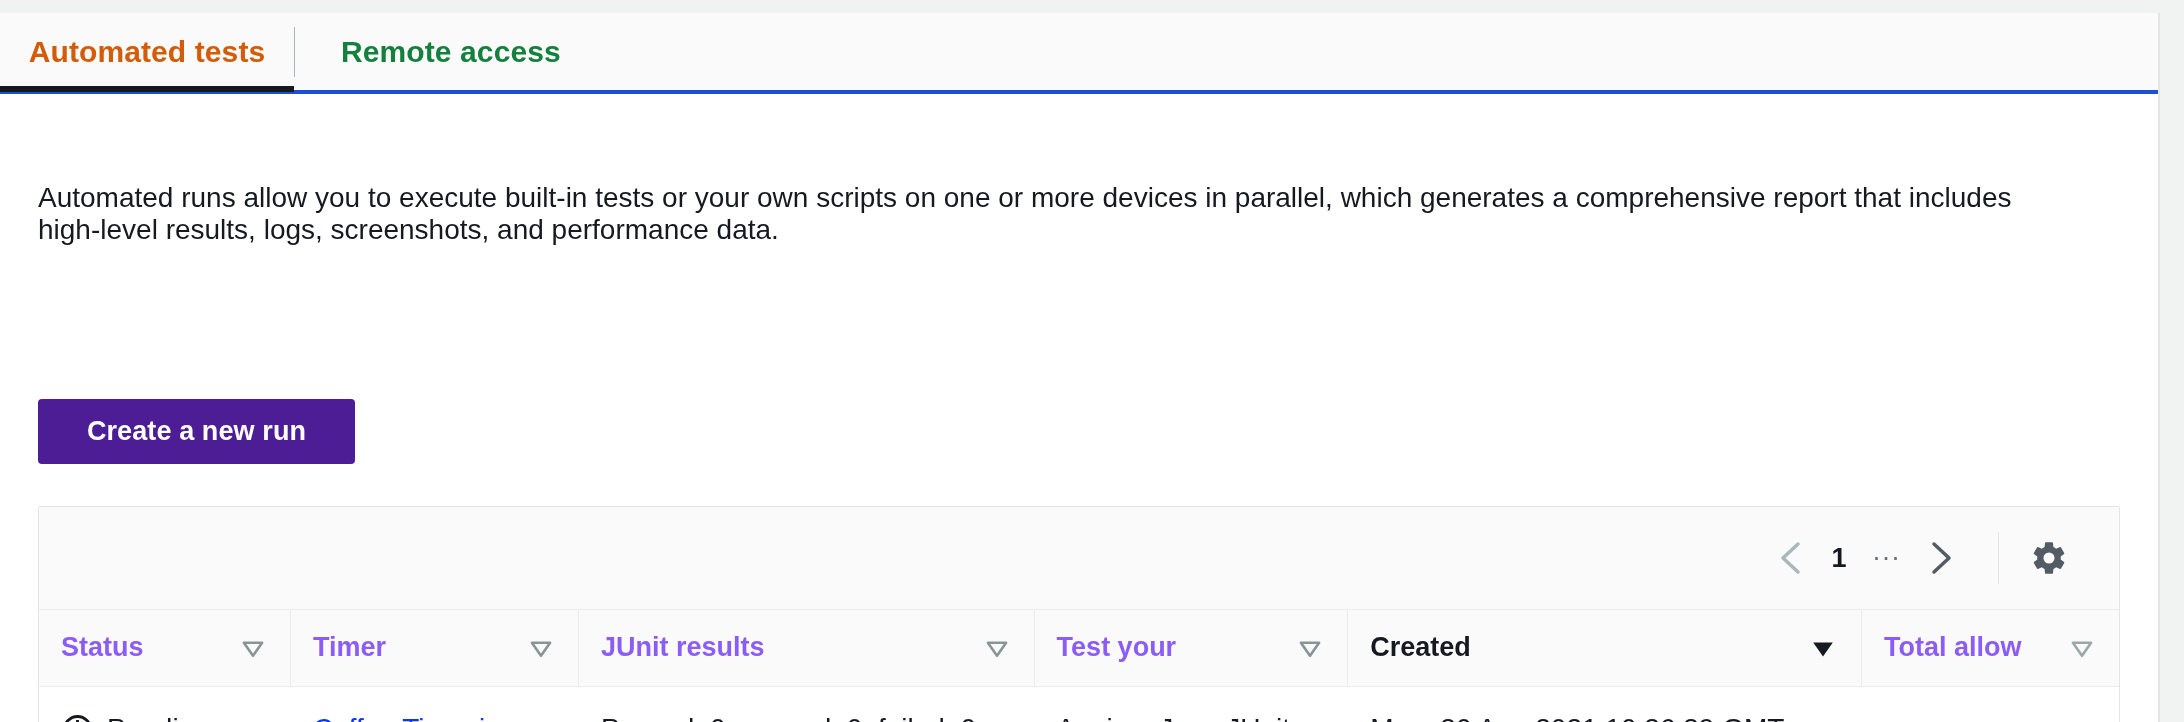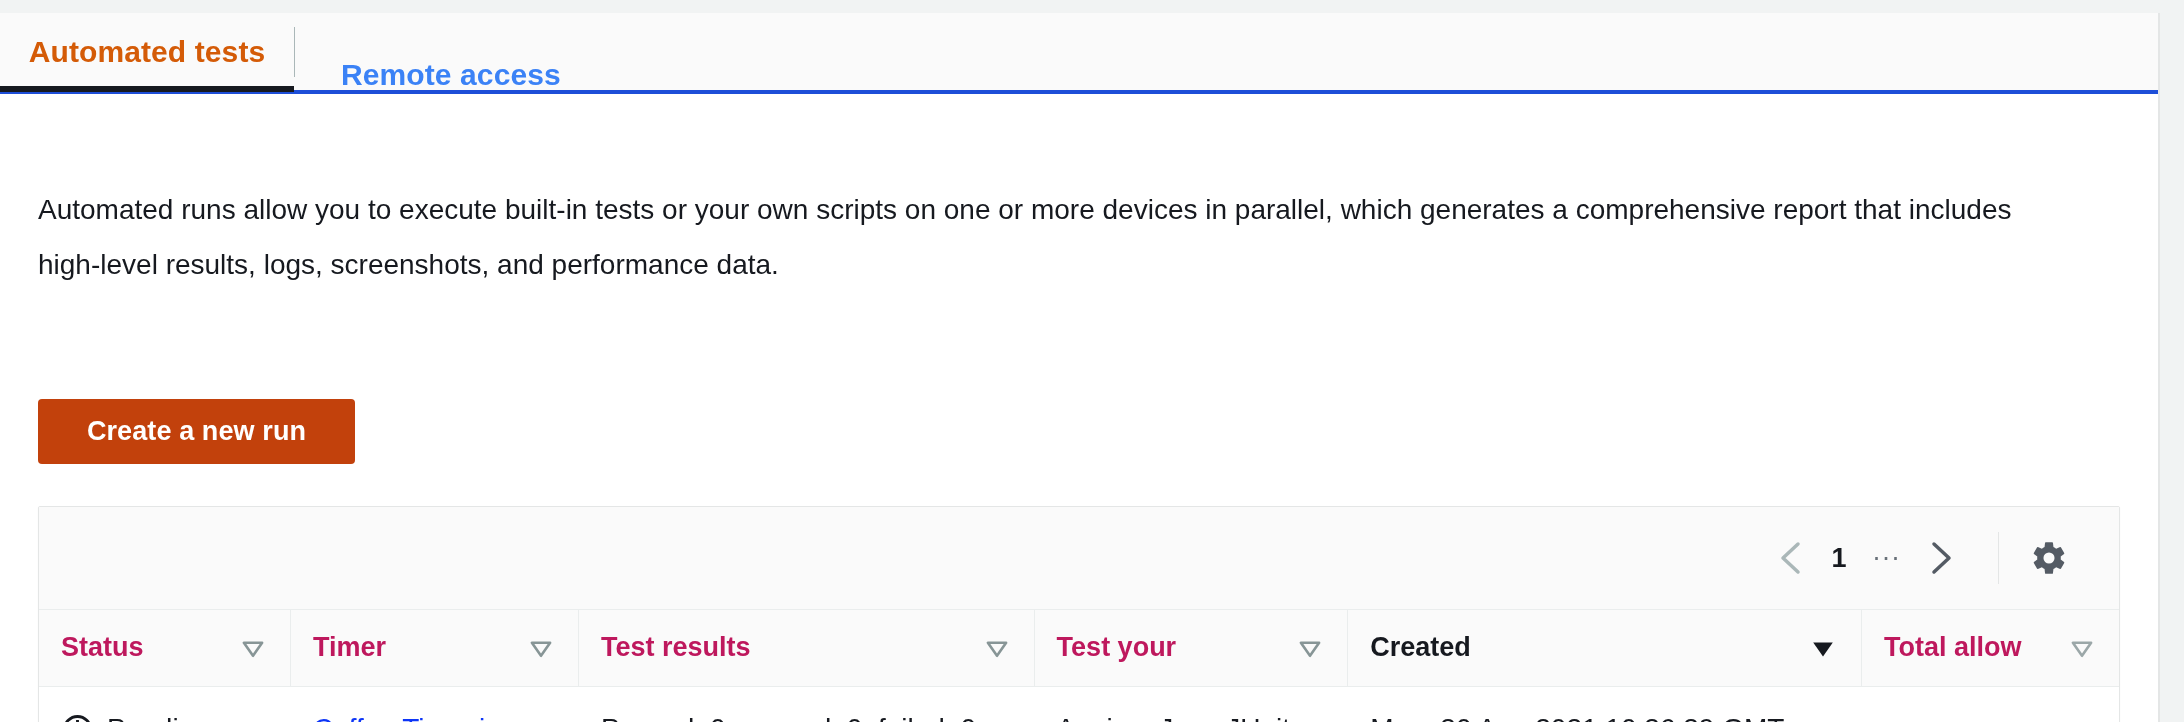--- a/index.html
+++ b/index.html
@@ -63,50 +63,49 @@
     height: 6px;
     background: #16191f;
   }
   .tab-divider {
     width: 1px;
     height: 50px;
     background: #aab7b8;
     flex: 0 0 1px;
   }
   #tab-remote {
-    color: #3b82f6;
+    color: #15803d;
     padding: 0 46px;
-    align-items: flex-end;
   }
 
   
   #body-area {
     position: relative;
     padding: 0;
     background: #ffffff;
   }
 
   #description {
     position: absolute;
     left: 38px;
     top: 88px;
     width: 2030px;
     font-size: 28px;
-    line-height: 55px;
+    line-height: 32px;
     color: #16191f;
     font-weight: 400;
   }
 
   #create-run-button {
     position: absolute;
     left: 38px;
     top: 305px;
     width: 317px;
     height: 65px;
-    background: #c2410c;
+    background: #4c1d95;
     border: none;
     border-radius: 4px;
     color: #ffffff;
     font-family: "Liberation Sans", sans-serif;
     font-size: 27px;
     font-weight: bold;
     cursor: pointer;
     letter-spacing: 0.1px;
   }
 
@@ -187,21 +186,21 @@
     border-collapse: collapse;
     table-layout: fixed;
   }
   table#runs-table thead tr {
     background: #fafafa;
   }
   table#runs-table th {
     text-align: left;
     font-size: 27px;
     font-weight: bold;
-    color: #be185d;
+    color: #8b5cf6;
     padding: 22px 0 22px 0;
     height: 76px;
     border-bottom: 1px solid #eaeded;
     border-right: 1px solid #eaeded;
     vertical-align: middle;
     cursor: pointer;
   }
   table#runs-table th:last-child { border-right: none; }
   table#runs-table th.sorted { color: #16191f; }
   .th-inner {
@@ -307,21 +306,21 @@
                 <div class="th-inner">
                   <span>Timer</span>
                   <svg class="sort-icon" width="26" height="26" viewBox="0 0 20 20">
                     <polygon points="3,6 17,6 10,16" fill="none" stroke="#879596" stroke-width="2" stroke-linejoin="round"></polygon>
                   </svg>
                 </div>
               </th>
 
               <th class="col-results">
                 <div class="th-inner">
-                  <span>Test results</span>
+                  <span>JUnit results</span>
                   <svg class="sort-icon" width="26" height="26" viewBox="0 0 20 20">
                     <polygon points="3,6 17,6 10,16" fill="none" stroke="#879596" stroke-width="2" stroke-linejoin="round"></polygon>
                   </svg>
                 </div>
               </th>
 
               <th class="col-type">
                 <div class="th-inner">
                   <span>Test your</span>
                   <svg class="sort-icon" width="26" height="26" viewBox="0 0 20 20">

